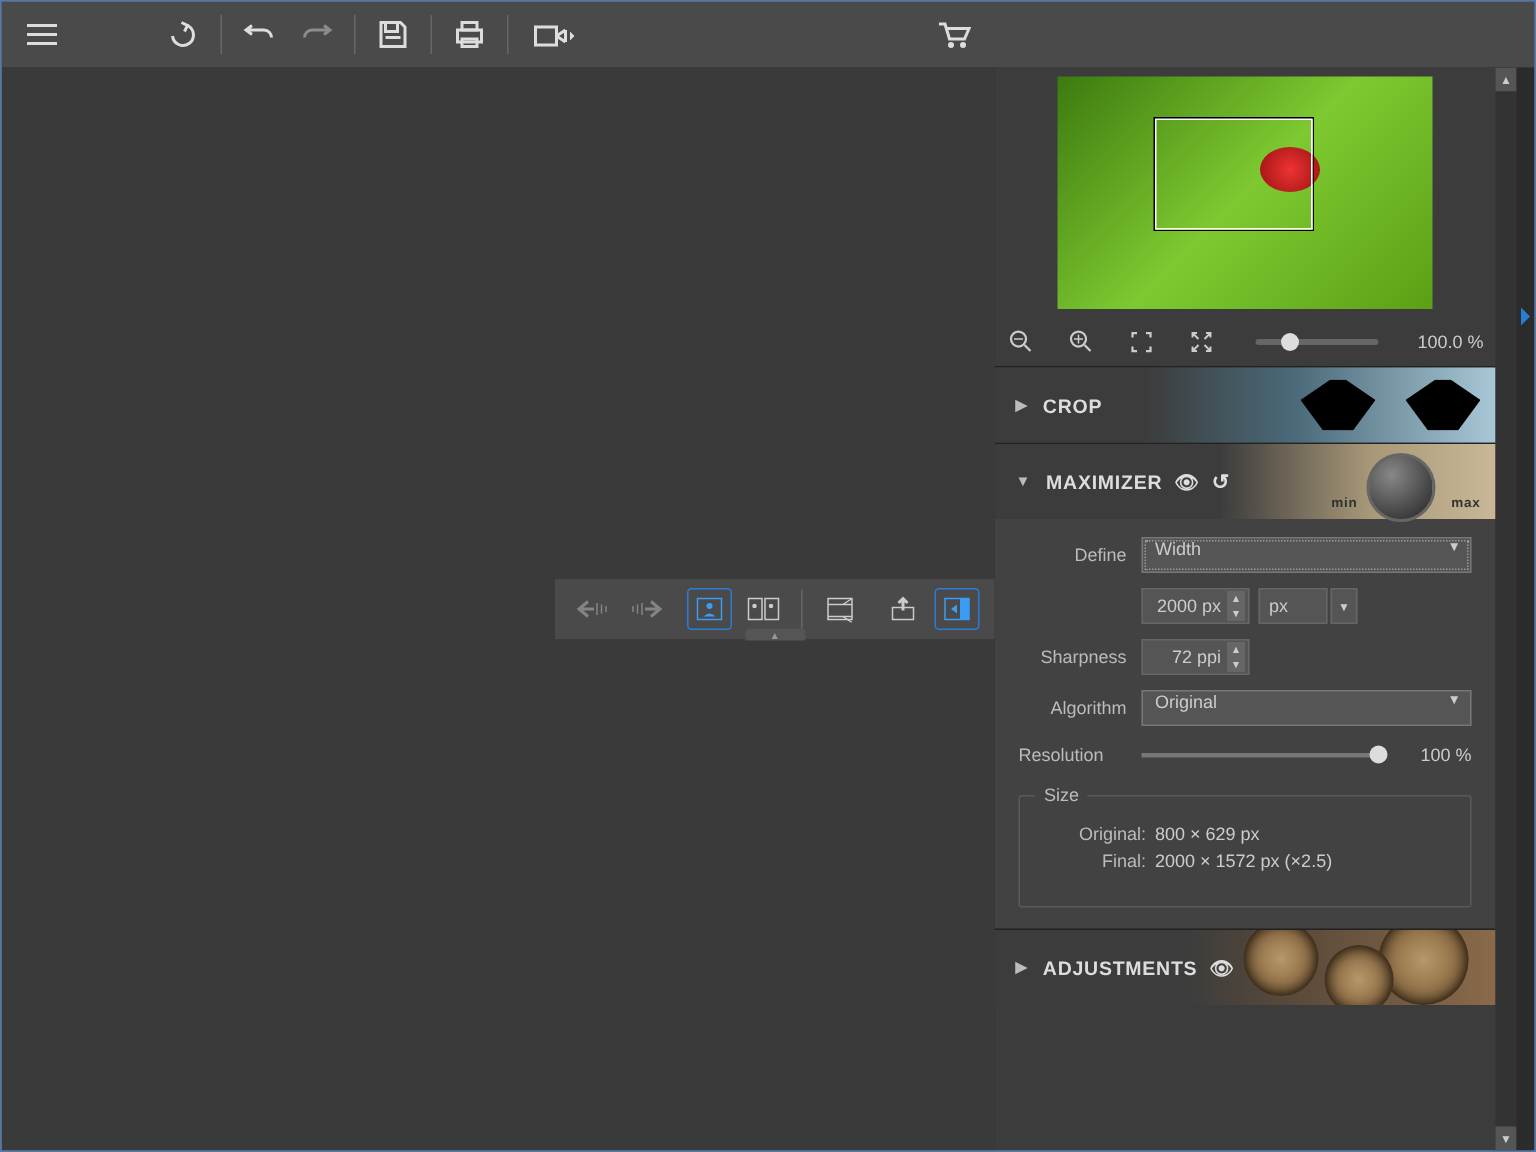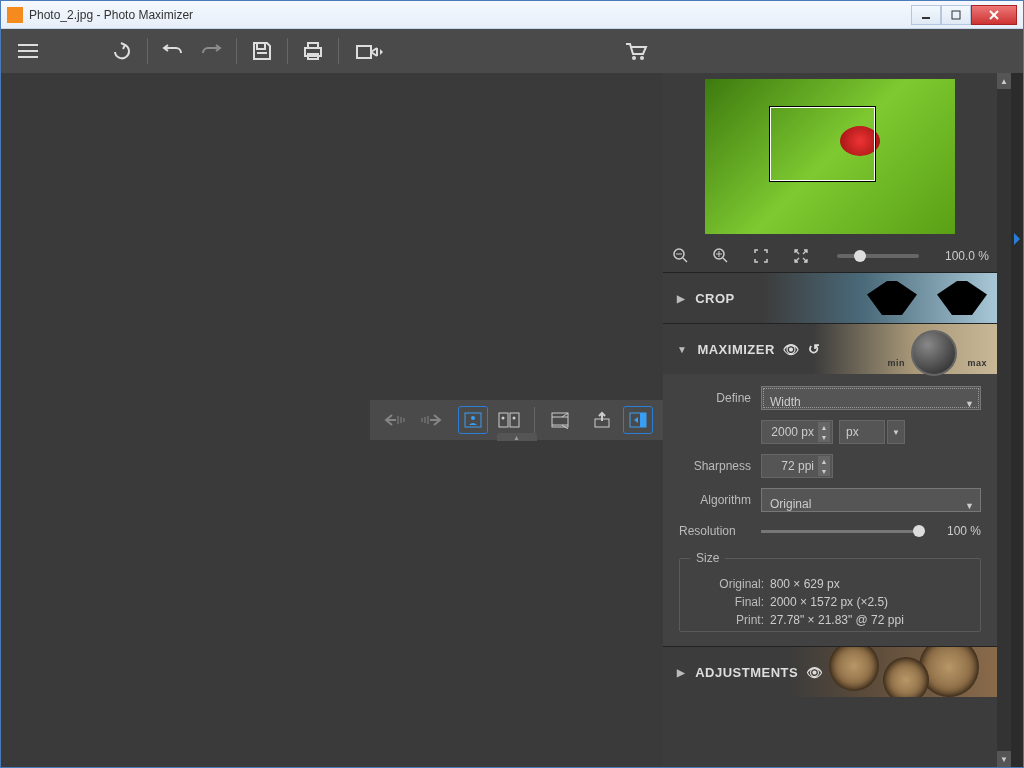--- a/index.html
+++ b/index.html
@@ -81,69 +81,47 @@
 .sec-head.adj-bg { background: linear-gradient(to right,#3c3c3c 38%,#5a4a3a 60%,#8a6a4a 100%); }
 .gears{position:absolute;right:8px;top:0;width:180px;height:50px;overflow:hidden;}
 .gear{position:absolute;border-radius:50%;background:radial-gradient(circle,#b89868,#6a4a2a);box-shadow:inset 0 0 10px #000;}
 .sec-head .eye { margin-left: 8px; font-size: 13px; }
 .sec-head .reset { margin-left: 8px; font-size: 14px; }
 
 
 .max-body { padding: 12px 16px 14px 16px; color: #ccc; font-size: 12px; background: #424242; }
 .form-row { display: flex; align-items: center; margin-bottom: 10px; }
 .form-row label { width: 72px; text-align: right; margin-right: 10px; color: #bbb; }
-.select { flex: 1; height: 24px; background: #555; border: 1px solid #777; display: flex; align-items: flex-end; padding: 0 8px; position: relative; cursor: pointer; }
+.select { flex: 1; height: 24px; background: #555; border: 1px solid #777; display: flex; align-items: flex-start; padding: 0 8px; position: relative; cursor: pointer; }
 .select.dotted { outline: 1px dotted #999; outline-offset: -3px; }
 .select .caret { position: absolute; right: 6px; font-size: 9px; color: #ccc; }
 .spinner { width: 72px; height: 24px; background: #555; border: 1px solid #666; display: flex; align-items: center; justify-content: flex-end; padding: 0 18px 0 6px; position: relative; }
 .spinner .up,.spinner .dn{position:absolute;right:2px;width:12px;height:10px;background:#666;display:flex;align-items:center;justify-content:center;font-size:7px;color:#ccc;cursor:pointer;}
 .spinner .up{top:1px;} .spinner .dn{bottom:1px;}
 .unit-sel{width:46px;height:24px;background:#555;border:1px solid #666;margin-left:6px;display:flex;align-items:center;padding:0 6px;position:relative;cursor:pointer;}
 .unit-caret{width:18px;height:24px;background:#555;border:1px solid #666;margin-left:2px;display:flex;align-items:center;justify-content:center;font-size:8px;cursor:pointer;}
 
 .sharp-row{display:flex;align-items:center;margin:12px 0 14px 0;}
 .sharp-row label{width:72px;color:#bbb;}
 .sharp-slider{flex:1;height:3px;background:#777;position:relative;margin:0 10px;}
 .sharp-slider .knob{position:absolute;right:0;top:50%;transform:translate(50%,-50%);width:12px;height:12px;background:#ddd;border-radius:50%;}
 .sharp-val{width:52px;text-align:right;}
 
-.size-box{border:1px solid #5a5a5a;border-radius:2px;padding:14px 14px 0 14px;position:relative;margin-top:20px;}
+.size-box{border:1px solid #5a5a5a;border-radius:2px;padding:14px 14px 19px 14px;position:relative;margin-top:20px;}
 .size-box .legend{position:absolute;left:10px;top:-8px;background:#424242;padding:0 6px;color:#bbb;}
 .size-box .srow{display:flex;margin:4px 0;font-size:12px;color:#ccc;}
 .size-box .srow .k{width:70px;text-align:right;margin-right:6px;color:#bbb;}
 
 svg { display: block; }
 </style>
 </head>
 <body>
 
 <div class="window">
 
-  <div class="titlebar">
-    <div class="app-icon"></div>
-    <div class="title">Photo_2.jpg - Photo Maximizer</div>
-    <div class="win-controls">
-      <div class="win-btn">
-        <svg width="10" height="10">
-            <line x1="1" y1="8" x2="9" y2="8" stroke="#333" stroke-width="2"></line>
-          </svg>
-      </div>
-      <div class="win-btn">
-        <svg width="10" height="10">
-            <rect x="1" y="1" width="8" height="8" fill="none" stroke="#333"></rect>
-          </svg>
-      </div>
-      <div class="win-btn close">
-        <svg width="12" height="12">
-            <line x1="2" y1="2" x2="10" y2="10" stroke="#fff" stroke-width="2"></line>
-            <line x1="10" y1="2" x2="2" y2="10" stroke="#fff" stroke-width="2"></line>
-          </svg>
-      </div>
-    </div>
-  </div>
 
   <div class="app-body">
 
     <div class="toolbar">
       <div class="tb-btn">
         <div class="ham">
             <span></span>
             <span></span>
             <span></span>
           </div>
@@ -385,24 +363,20 @@
               <div class="size-box">
                 <div class="legend">Size</div>
                 <div class="srow">
                     <div class="k">Original:</div>
                     <div>800 × 629 px</div>
                   </div>
                 <div class="srow">
                     <div class="k">Final:</div>
                     <div>2000 × 1572 px (×2.5)</div>
                   </div>
-                <div class="srow">
-                    <div class="k">Print:</div>
-                    <div>27.78" × 21.83" @ 72 ppi</div>
-                  </div>
               </div>
             </div>
           </div>
 
           <div class="section">
             <div class="sec-head adj-bg">
               <span class="arrow">▶</span>
               <span>ADJUSTMENTS</span>
               <span class="eye">👁</span>
               <div class="gears">

